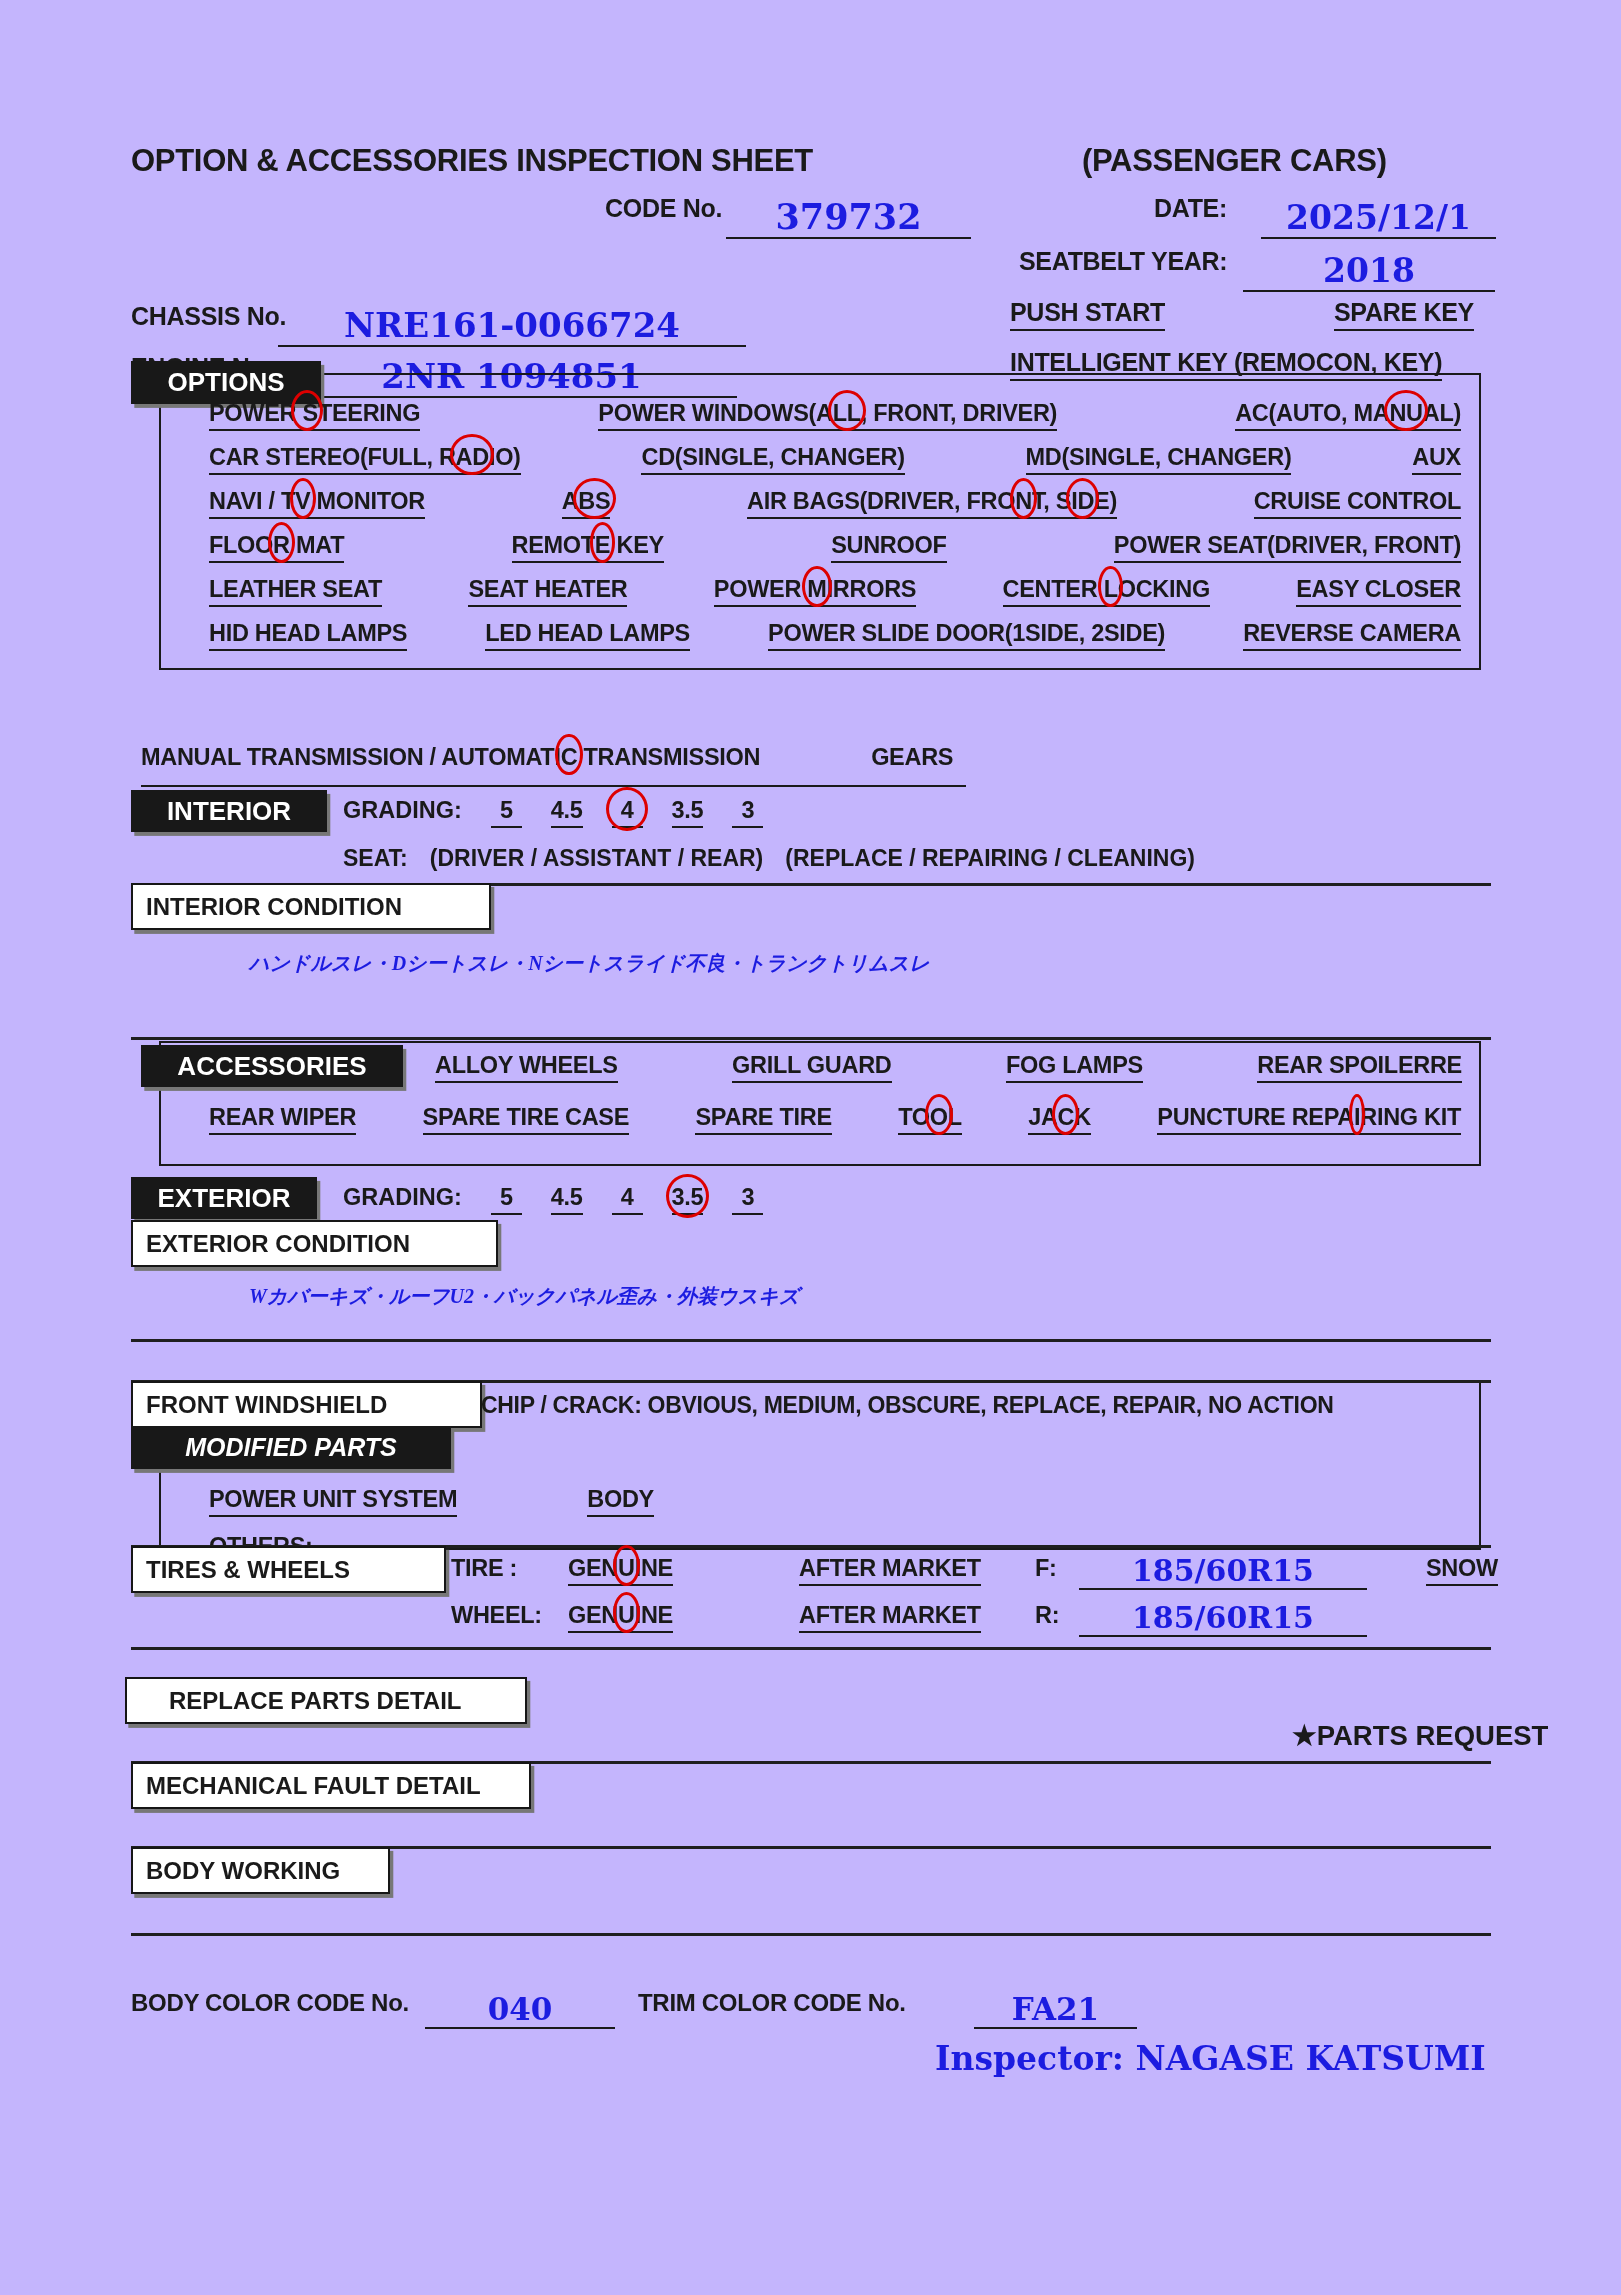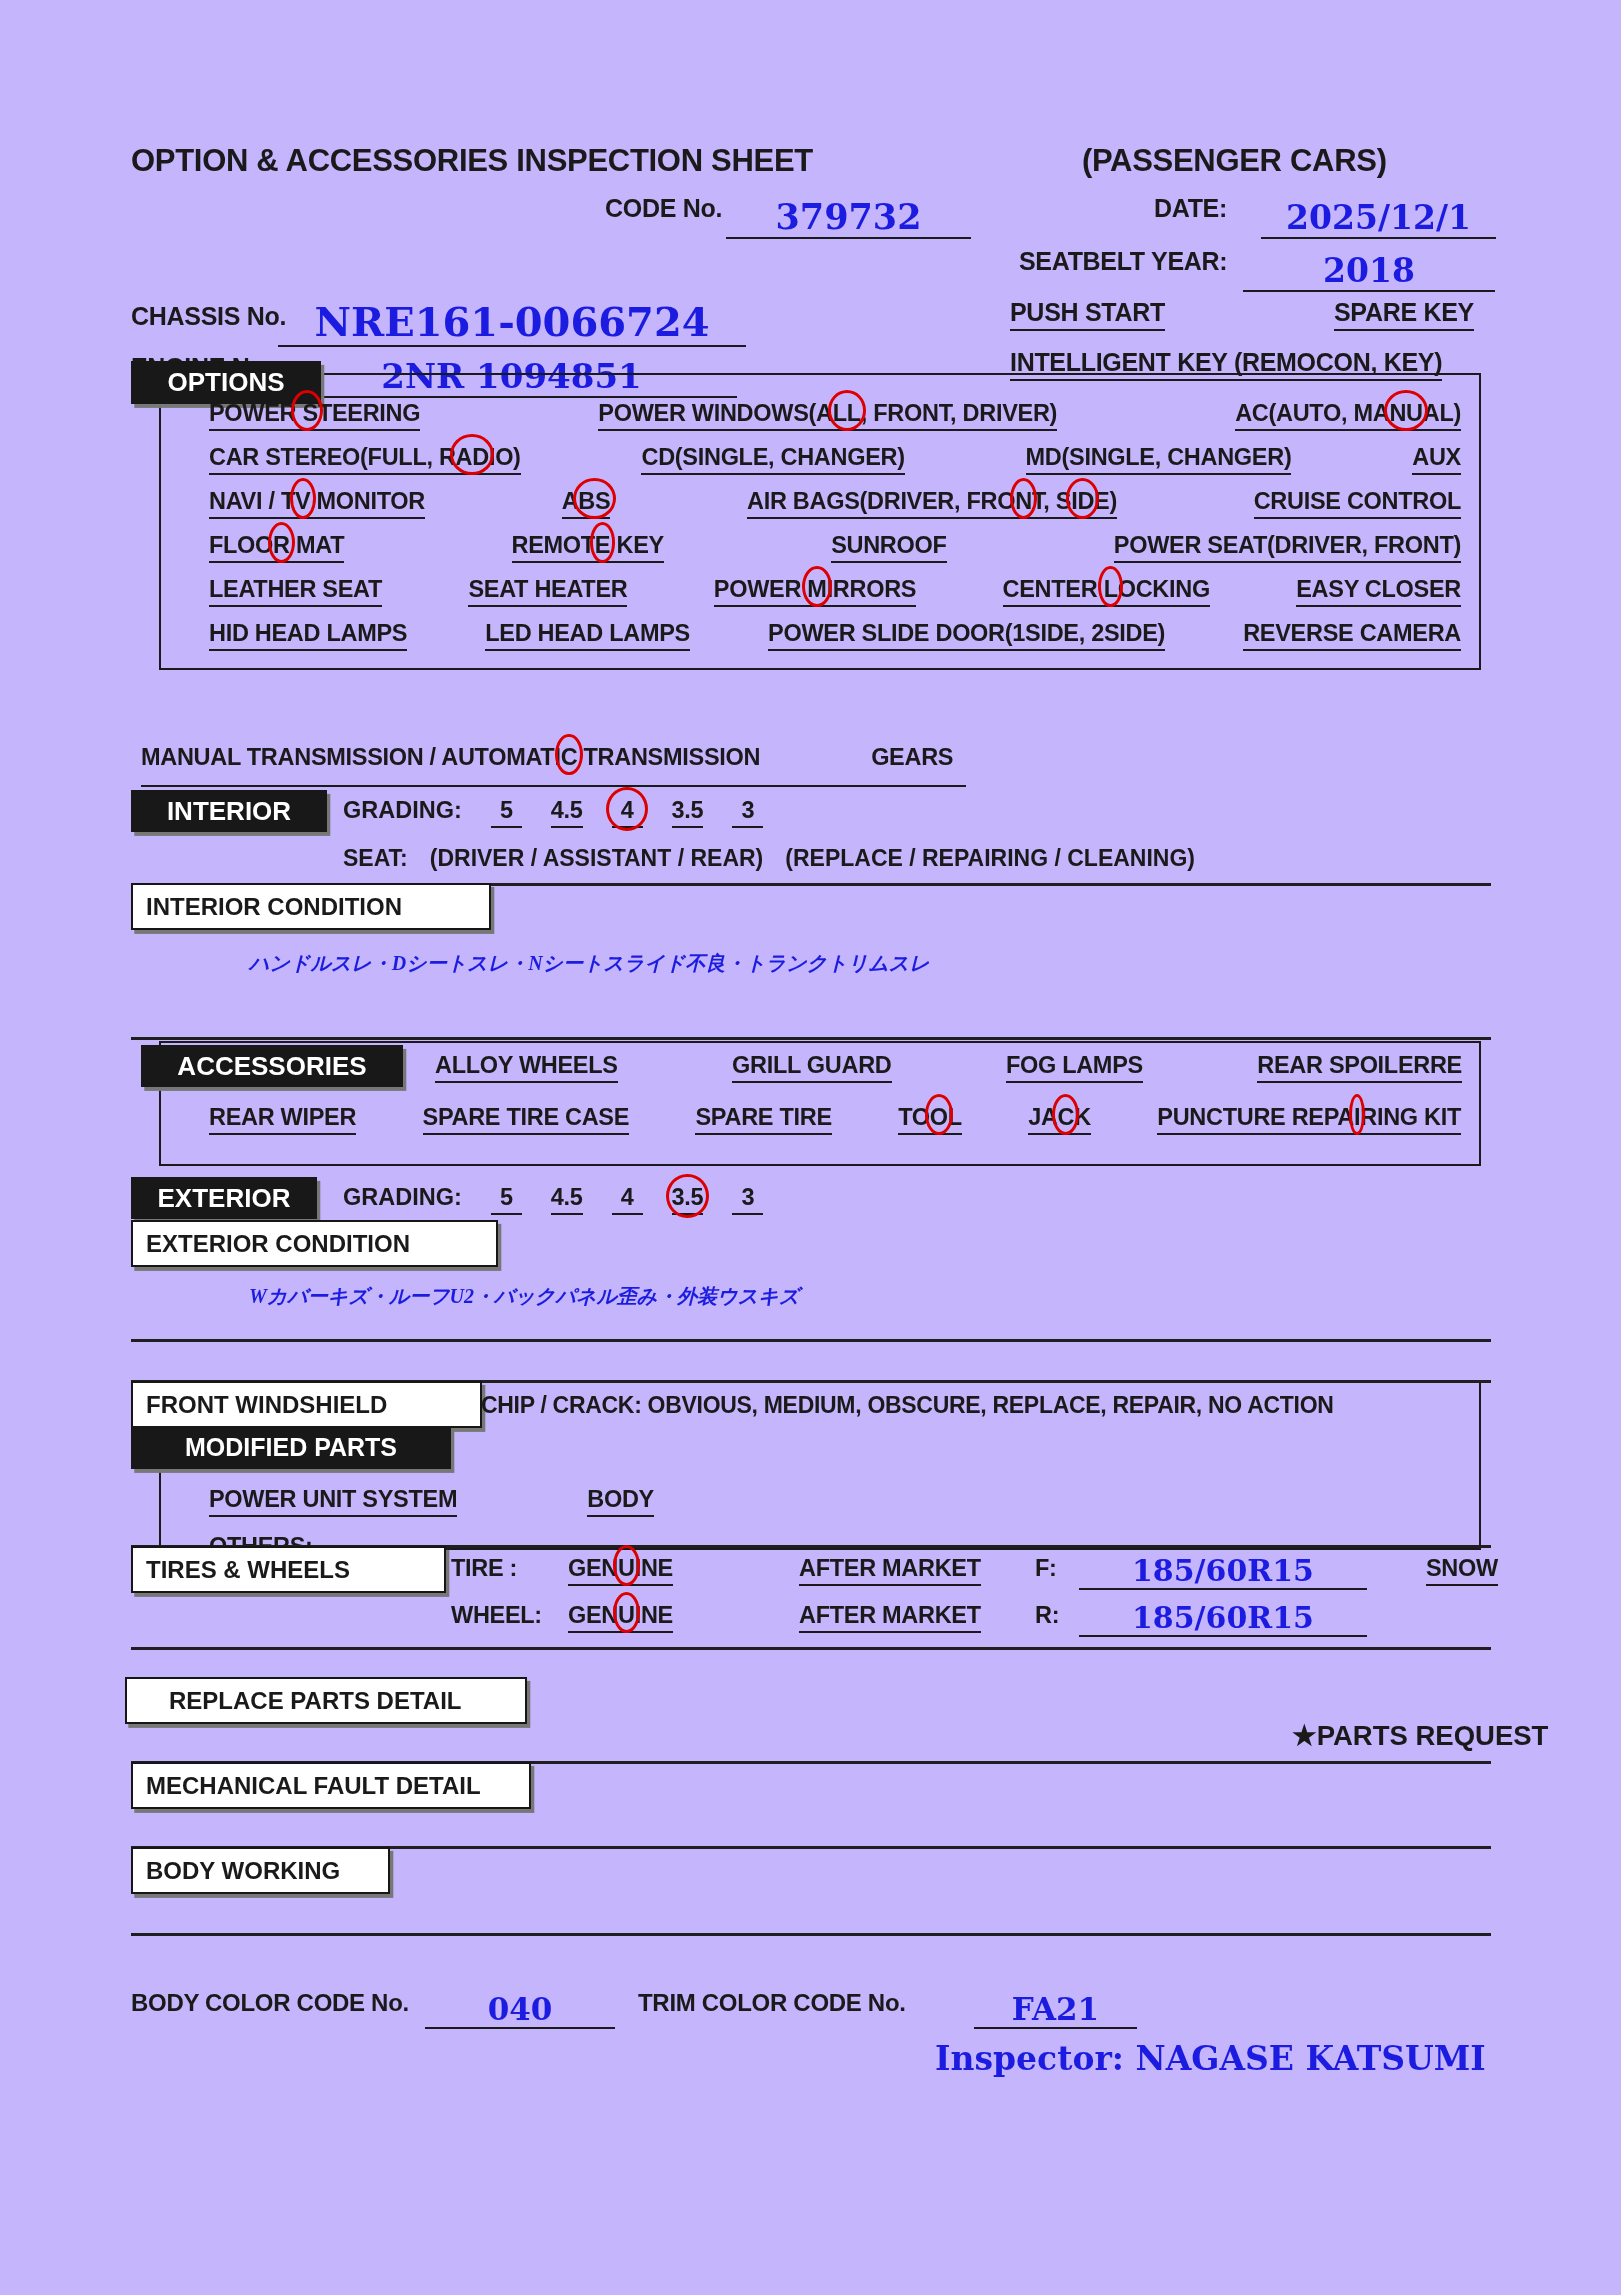--- a/index.html
+++ b/index.html
@@ -51,21 +51,21 @@
     <span class="blue" style="font-size:33px;">2025/12/1</span>
   </div>
 
   <div class="abs b fs38" style="left:1019px;top:247px;">SEATBELT YEAR:</div>
   <div class="abs vfield" style="left:1243px;top:234px;width:252px;height:56px;">
     <span class="blue" style="font-size:33px;">2018</span>
   </div>
 
   <div class="abs b fs38" style="left:131px;top:302px;">CHASSIS No.</div>
   <div class="abs vfield" style="left:278px;top:286px;width:468px;height:59px;">
-    <span class="blue" style="font-size:40px;">NRE161-0066724</span>
+    <span class="blue" style="font-size:34px;">NRE161-0066724</span>
   </div>
   <span class="abs b fs38 u" style="left:1010px;top:298px;">PUSH START</span>
   <span class="abs b fs38 u" style="left:1334px;top:298px;">SPARE KEY</span>
 
   <div class="abs b fs38" style="left:131px;top:353px;">ENGINE No.</div>
   <div class="abs vfield" style="left:286px;top:337px;width:451px;height:59px;">
     <span class="blue" style="font-size:34px;">2NR 1094851</span>
   </div>
   <span class="abs b fs38 u" style="left:1010px;top:348px;">INTELLIGENT KEY (REMOCON, KEY)</span>
 
@@ -162,21 +162,21 @@
       <span class="opt u grade">3</span>
     </div>
   <div class="abs wbox" style="left:131px;top:1220px;width:350px;height:43px;">EXTERIOR CONDITION</div>
   <div class="abs jp" style="left:249px;top:1283px;">Wカバーキズ・ルーフU2・バックパネル歪み・外装ウスキズ</div>
   <div class="hr" style="top:1339px;"></div>
 
   <div class="abs rowbox" style="left:159px;top:1381px;width:1318px;height:165px;"></div>
   <div class="hr" style="top:1380px;"></div>
   <div class="abs wbox" style="left:131px;top:1381px;width:334px;height:43px;">FRONT WINDSHIELD</div>
   <div class="abs b fs35" style="left:481px;top:1392px;">CHIP / CRACK: OBVIOUS, MEDIUM, OBSCURE, REPLACE, REPAIR, NO ACTION</div>
-  <div class="abs blk" style="left:131px;top:1426px;width:320px;height:43px;font-size:25px;">MODIFIED PARTS</div>
+  <div class="abs blk" style="left:131px;top:1426px;width:320px;height:43px;font-size:25px;font-style:italic;">MODIFIED PARTS</div>
   <div class="abs flexrow" style="left:209px;top:1486px;width:445px;">
       <span class="opt u"><span>POWER UNIT SYSTEM</span></span>
       <span class="opt u"><span>BODY</span></span>
     </div>
   <div class="abs flexrow" style="left:209px;top:1533px;width:196px;">
       <span class="opt u"><span>OTHERS:</span></span>
     </div>
 
   <div class="hr" style="top:1545px;"></div>
   <div class="abs wbox" style="left:131px;top:1546px;width:298px;height:43px;">TIRES &amp; WHEELS</div>

